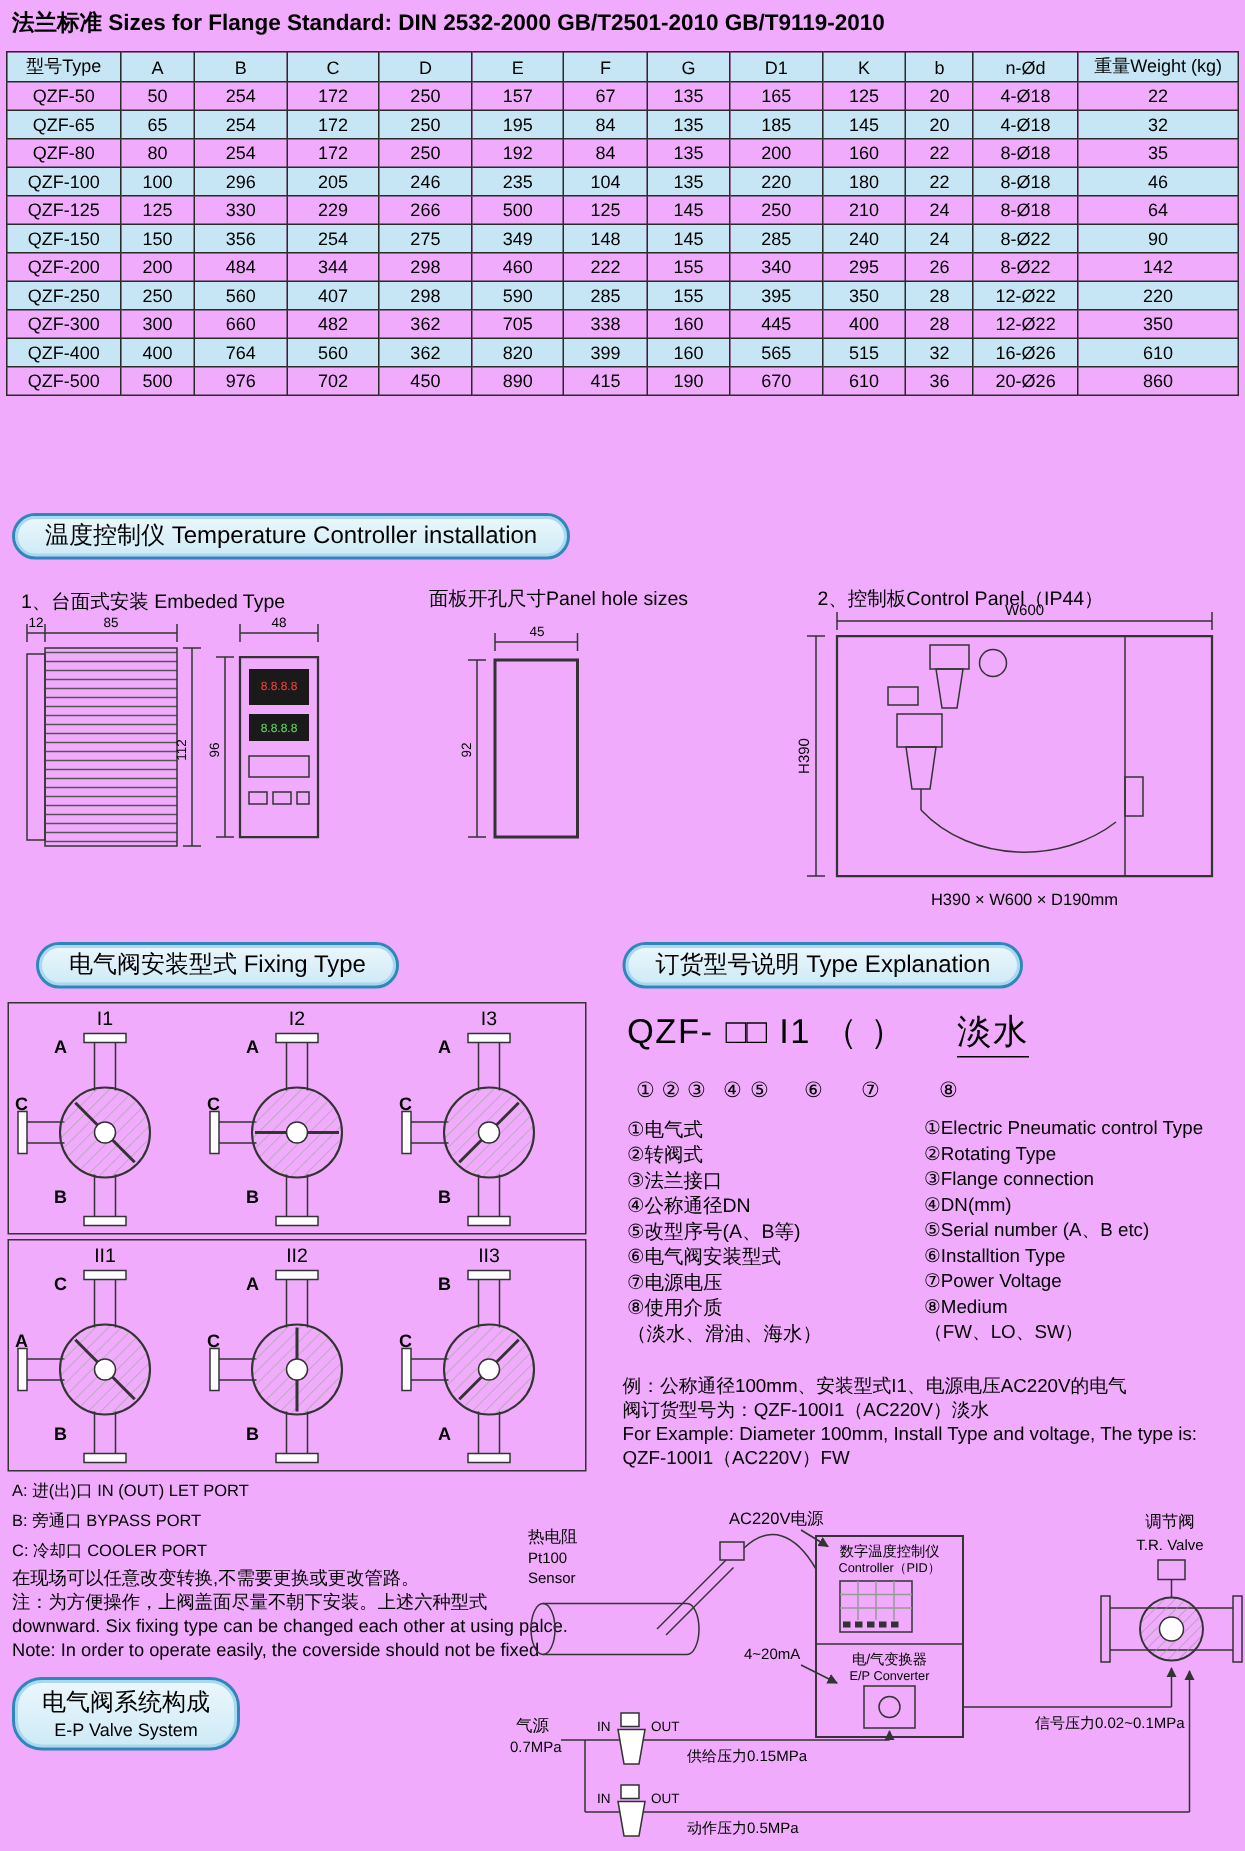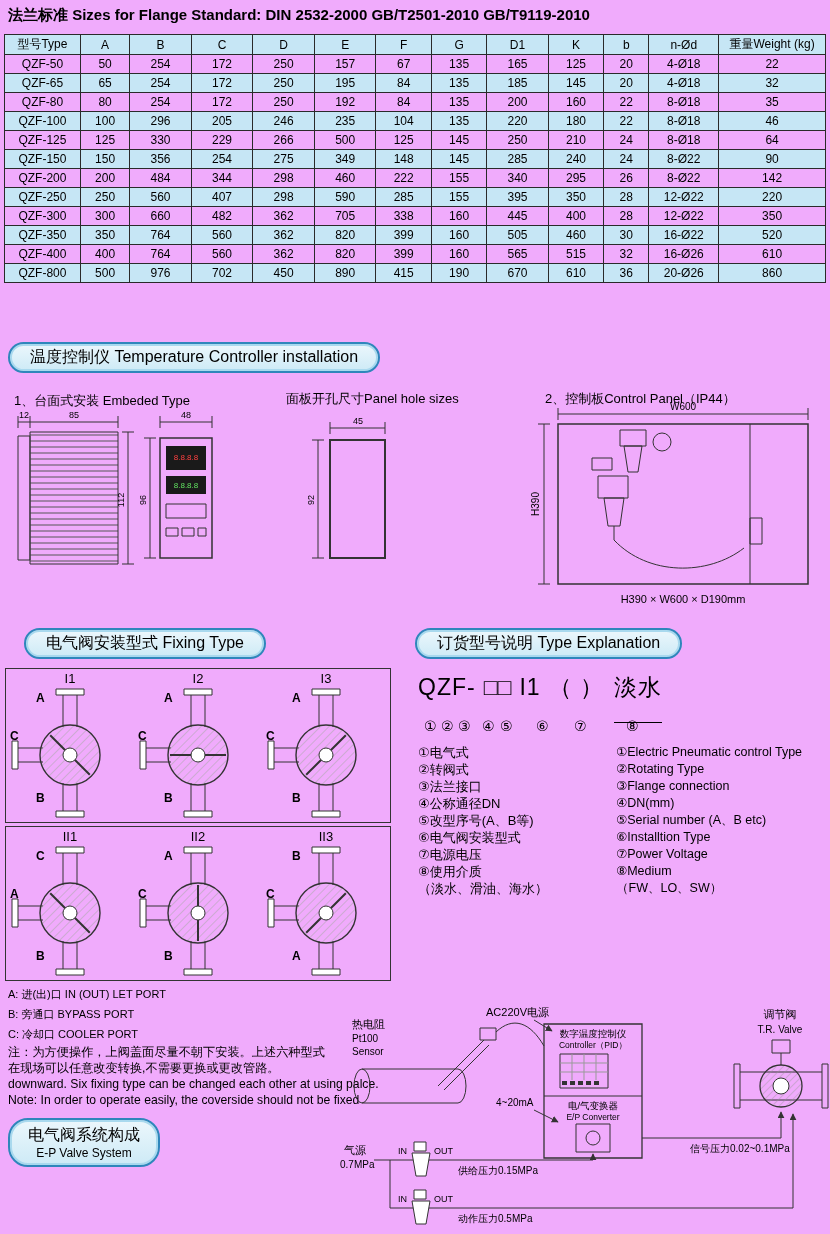--- a/index.html
+++ b/index.html
@@ -17,21 +17,21 @@
   .dimtext{font-size:9px;fill:#000}
   svg line,svg rect,svg circle,svg ellipse,svg path,svg polygon{vector-effect:non-scaling-stroke}
   .fix-row{position:absolute;left:5px;width:386px;height:155px;border:1px solid #333;display:flex;justify-content:space-around}
   .fix-cell{width:33.3%;text-align:center}
   .fix-label{font-size:13px;margin:2px 0 0 0;height:16px}
   .fix-draw{position:relative;width:120px;margin:0 auto}
   .pletter{position:absolute;font-size:12px;font-weight:bold}
   .code-line{position:absolute;left:418px;top:672px;font-size:23px;display:flex;align-items:baseline;letter-spacing:1px}
   .cp{margin-right:8px}
   .cp-boxes{letter-spacing:0}
-  .cp-medium{margin-left:2px;border-bottom:1.5px solid #000;padding-bottom:19px}
+  .cp-medium{margin-left:26px;border-bottom:1.5px solid #000;padding-bottom:1px}
   .circ{position:absolute;top:718px;font-size:14px}
   .list{position:absolute;line-height:17px}
   .cn-list{left:418px;top:744px;font-size:13px}
   .en-list{left:616px;top:744px;font-size:12.5px}
   .example{position:absolute;left:415px;top:916px;font-size:12.5px;line-height:16px}
   .ports{position:absolute;left:8px;top:984px;font-size:11px;line-height:20px}
   .notes{position:absolute;left:8px;top:1044px;font-size:12.2px;line-height:16px}
   .ep-bubble{left:8px;top:1118px;text-align:center;padding:5px 18px}
   .ep-bubble .l2{font-size:12px}
 </style>
@@ -205,51 +205,36 @@
           <td>705</td>
           <td>338</td>
           <td>160</td>
           <td>445</td>
           <td>400</td>
           <td>28</td>
           <td>12-Ø22</td>
           <td>350</td>
         </tr>
         <tr>
-          <td>QZF-350</td>
-          <td>350</td>
-          <td>764</td>
-          <td>560</td>
-          <td>362</td>
-          <td>820</td>
-          <td>399</td>
-          <td>160</td>
-          <td>505</td>
-          <td>460</td>
-          <td>30</td>
-          <td>16-Ø22</td>
-          <td>520</td>
-        </tr>
-        <tr>
           <td>QZF-400</td>
           <td>400</td>
           <td>764</td>
           <td>560</td>
           <td>362</td>
           <td>820</td>
           <td>399</td>
           <td>160</td>
           <td>565</td>
           <td>515</td>
           <td>32</td>
           <td>16-Ø26</td>
           <td>610</td>
         </tr>
         <tr>
-          <td>QZF-800</td>
+          <td>QZF-500</td>
           <td>500</td>
           <td>976</td>
           <td>702</td>
           <td>450</td>
           <td>890</td>
           <td>415</td>
           <td>190</td>
           <td>670</td>
           <td>610</td>
           <td>36</td>
@@ -505,29 +490,35 @@
       <div>①Electric Pneumatic control Type</div>
       <div>②Rotating Type</div>
       <div>③Flange connection</div>
       <div>④DN(mm)</div>
       <div>⑤Serial number (A、B etc)</div>
       <div>⑥Installtion Type</div>
       <div>⑦Power Voltage</div>
       <div>⑧Medium</div>
       <div>（FW、LO、SW）</div>
     </div>
+  <div class="example" id="example">
+      <div>例：公称通径100mm、安装型式I1、电源电压AC220V的电气</div>
+      <div>阀订货型号为：QZF-100I1（AC220V）淡水</div>
+      <div>For Example: Diameter 100mm, Install Type and voltage, The type is:</div>
+      <div>QZF-100I1（AC220V）FW</div>
+    </div>
 
   <div class="ports" id="ports">
       <div>A:  进(出)口  IN (OUT) LET PORT</div>
       <div>B: 旁通口 BYPASS  PORT</div>
       <div>C: 冷却口 COOLER  PORT</div>
     </div>
   <div class="notes" id="notes">
+      <div>在现场可以任意改变转换,不需要更换或更改管路。</div>
       <div>注：为方便操作，上阀盖面尽量不朝下安装。上述六种型式</div>
-      <div>在现场可以任意改变转换,不需要更换或更改管路。</div>
       <div>downward. Six fixing type can be changed each other at using palce.</div>
       <div>Note: In order to operate easily, the coverside should not be fixed</div>
     </div>
 
   <div class="bubble ep-bubble">
     <div>电气阀系统构成</div>
     <div class="l2">E-P Valve System</div>
   </div>
 
   <svg class="abs" style="left:338px;top:1002px" width="492" height="232" viewBox="0 0 492 232">

